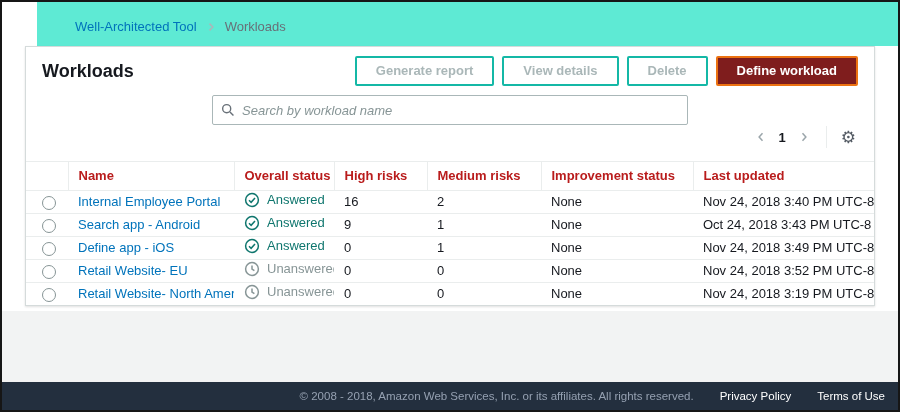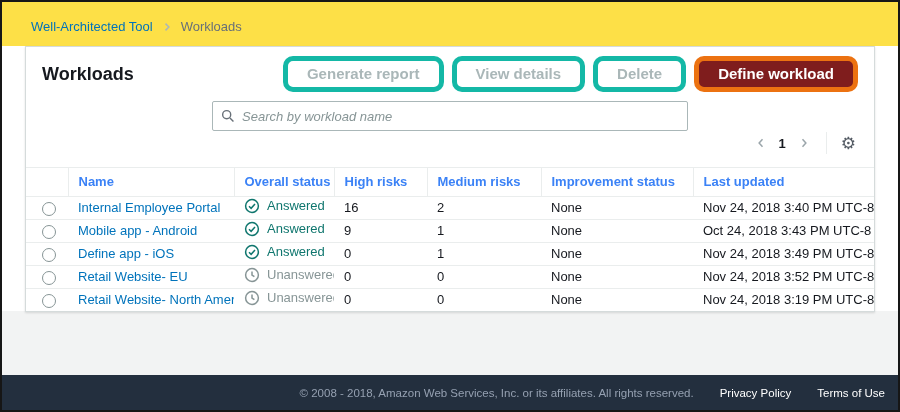--- a/index.html
+++ b/index.html
@@ -10,24 +10,25 @@
   }
   .frame {
     position: relative;
     width: 900px; height: 412px;
     border: 2px solid #161616;
     background: #fff;
     overflow: hidden;
   }
   
   .breadcrumb {
-    padding: 17px 0 12px 29px;
+    padding: 17px 0 12px 38px;
     font-size: 13px;
     display: flex; align-items: center; gap: 8px;
-    background: #fde047;
+    background: #5eead4;
+    margin-left: 35px;
   }
   .bc-link { color: #0073bb; text-decoration: none; cursor: pointer; }
   .bc-sep { color: #aab7b8; display: inline-flex; }
   .bc-current { color: #687078; }
 
   
   .lower-bg {
     position: absolute; left: 0; right: 0;
     bottom: 27px; height: 72px;
     background: #f2f3f3; z-index: 0;
@@ -40,26 +41,26 @@
     box-shadow: 0 1px 2px rgba(0,0,0,0.12);
   }
   .card-head {
     display: flex; align-items: center;
     padding: 9px 16px 7px 16px;
   }
   .card-title { font-size: 18px; font-weight: 700; color: #16191f; line-height: 26px; }
   .actions { margin-left: auto; display: flex; gap: 8px; }
   .btn {
     font-family: inherit;
-    font-size: 15px; font-weight: 700;
+    font-size: 13px; font-weight: 700;
     line-height: 18px;
     padding: 4px 19px;
     background: #fff;
-    border: 5px solid #14b8a6;
-    border-radius: 10px;
+    border: 2px solid #14b8a6;
+    border-radius: 2px;
     color: #aab7b8;
     cursor: default;
   }
   .btn.primary {
     background: #7f1d1d; border-color: #ec7211; color: #fff; cursor: pointer;
   }
   
   .filter-row {
     display: flex; align-items: center;
     padding: 2px 16px 12px 16px;
@@ -85,21 +86,21 @@
   }
   .pg-num { font-size: 13px; font-weight: 700; color: #16191f; padding: 0 6px; cursor: pointer; }
   .pg-div { width: 1px; height: 22px; background: #eaeded; margin: 0 12px 0 10px; }
   .gear-btn {
     background: none; border: none; cursor: pointer;
     font-size: 17px; line-height: 1; color: #545b64; padding: 0 2px;
   }
   
   table { width: 100%; border-collapse: collapse; table-layout: fixed; font-size: 13px; }
   thead th {
-    text-align: left; font-weight: 700; color: #3b82f6;
+    text-align: left; font-weight: 700; color: #b91c1c;
     padding: 6px 10px; line-height: 16px;
     border-top: 1px solid #eaeded;
     border-bottom: 1px solid #eaeded;
     white-space: nowrap; overflow: hidden;
   }
   thead th + th { border-left: 1px solid #eaeded; }
   tbody td {
     padding: 1px 10px; line-height: 16px;
     border-bottom: 1px solid #eaeded;
     color: #16191f; white-space: nowrap; overflow: hidden;
@@ -112,21 +113,21 @@
     vertical-align: middle; cursor: pointer;
   }
   .wl-link { color: #0073bb; text-decoration: none; cursor: pointer; }
   .status { display: inline-flex; align-items: center; gap: 7px; }
   .status.answered { color: #0f766e; }
   .status.unanswered { color: #879596; }
   .status svg { flex: 0 0 auto; }
   
   .footer {
     position: absolute; left: 0; right: 0; bottom: 0;
-    height: 35px; background: #232f3e; z-index: 2;
+    height: 28px; background: #232f3e; z-index: 2;
     display: flex; align-items: center; justify-content: flex-end;
     padding: 0 13px; font-size: 11.5px;
   }
   .footer .copy { color: #95a0b1; margin-right: 26px; }
   .footer a { color: #ffffff; text-decoration: none; cursor: pointer; }
   .footer a + a { margin-left: 26px; }
 </style>
 </head>
 <body>
 
@@ -219,21 +220,21 @@
                 <span>Answered</span>
               </span>
           </td>
           <td>16</td>
           <td>2</td>
           <td>None</td>
           <td>Nov 24, 2018 3:40 PM UTC-8</td>
         </tr>
         <tr>
           <td class="sel"><span class="radio"></span></td>
-          <td><a class="wl-link">Mobile app - Android</a></td>
+          <td><a class="wl-link">Search app - Android</a></td>
           <td>
             <span class="status answered">
                 <span style="display:inline-flex;">
                   <svg width="16" height="16" viewBox="0 0 16 16">
                     <circle cx="8" cy="8" r="6.4" fill="none" stroke="currentColor" stroke-width="1.5"></circle>
                     <path d="M5 8.3 L7.1 10.3 L11 5.9" fill="none" stroke="currentColor" stroke-width="1.5"></path>
                   </svg>
                 </span>
                 <span>Answered</span>
               </span>

